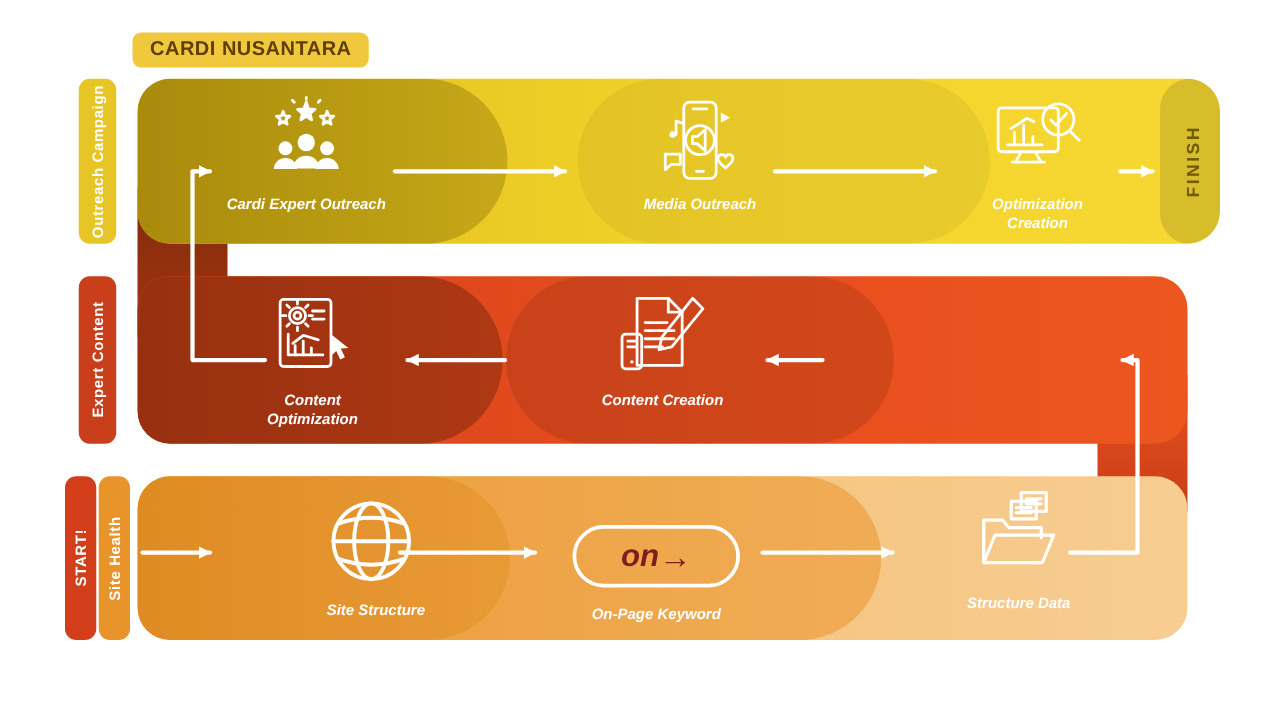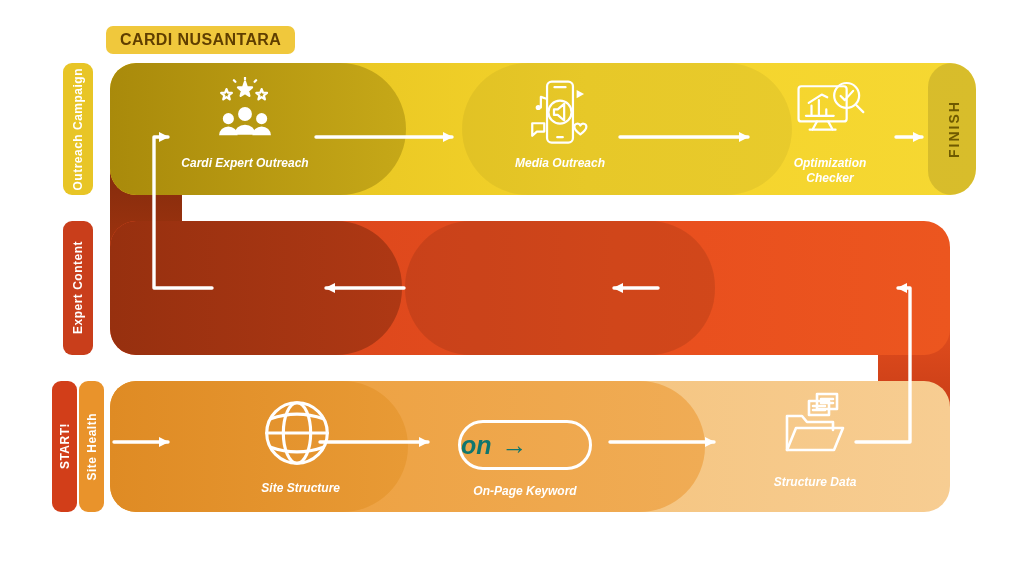--- a/index.html
+++ b/index.html
@@ -19,21 +19,21 @@
 
   .step{position:absolute;z-index:3;width:180px;display:flex;flex-direction:column;align-items:center;font-style:italic;}
   .step-label{color:#ffffff;font-weight:bold;font-size:12px;line-height:1.25;text-align:center;margin-top:5px;}
   .w110{max-width:112px;}
 
   .ic{width:74px;height:74px;display:block;}
   .ic-lg{width:86px;height:86px;display:block;}
   .ic-md{width:80px;height:80px;display:block;}
 
   .onpill{width:128px;height:44px;border:3.5px solid #ffffff;border-radius:26px;margin-top:30px;
-          display:flex;align-items:center;gap:10px;color:#0f766e;
+          display:flex;align-items:center;justify-content:center;color:#7f1d1d;
           font-weight:bold;font-size:25px;line-height:1;}
   .onpill .arrow-glyph{font-weight:bold;font-size:26px;}
 
   .finish-label{position:absolute;z-index:3;left:932px;top:63px;width:44px;height:132px;
                 display:flex;align-items:center;justify-content:center;
                 writing-mode:vertical-rl;transform:rotate(180deg);
                 color:#6F5A00;font-weight:800;font-size:14px;letter-spacing:2px;}
 
   .connectors{position:absolute;left:0;top:0;z-index:4;pointer-events:none;}
 </style>
@@ -136,24 +136,50 @@
     <svg class="ic" viewBox="0 0 80 80" fill="none" stroke="#fff" stroke-width="2.4" stroke-linecap="round" stroke-linejoin="round">
       <rect x="6" y="10" width="52" height="38" rx="3"></rect>
       <path d="M14,42 h30"></path>
       <path d="M20,42 V31 M28,42 V25 M36,42 V35"></path>
       <path d="M17,28 L31,19 l6,3"></path>
       <path d="M26,48 l-5,9 M38,48 l5,9 M18,57 h28"></path>
       <circle cx="58" cy="20" r="13.5"></circle>
       <path d="M68,30 l8,8"></path>
       <path d="M51.5,20.5 l4.5,4.5 9,-10"></path>
     </svg>
-    <span class="step-label w110">Optimization Checker</span>
-  </div>
-
-
+    <span class="step-label w110">Optimization Creation</span>
+  </div>
+
+  <div class="step" style="left:160px;top:234px;">
+    <svg class="ic" viewBox="0 0 80 80" fill="none" stroke="#fff" stroke-width="2.4" stroke-linecap="round" stroke-linejoin="round">
+      <rect x="12" y="6" width="44" height="58" rx="3"></rect>
+      <circle cx="27" cy="20" r="3"></circle>
+      <circle cx="27" cy="20" r="7"></circle>
+      <path d="M27,10 v-3 M27,30 v3 M17,20 h-3 M37,20 h3 M34,13 l2.2,-2.2 M20,13 l-2.2,-2.2 M34,27 l2.2,2.2 M20,27 l-2.2,2.2"></path>
+      <path d="M40,16 h10 M40,23 h10"></path>
+      <path d="M19,36 V54 H49"></path>
+      <path d="M25,54 v-8 M32,54 v-12 M39,54 v-6"></path>
+      <path d="M23,44 l9,-7 13,4"></path>
+      <path d="M56,36 L56,55 L60.5,50.5 L64,58 L68,56 L64.5,48.5 L71,48 Z" fill="#fff" stroke="none"></path>
+    </svg>
+    <span class="step-label w110">Content Optimization</span>
+  </div>
+
+  <div class="step" style="left:440px;top:234px;">
+    <svg class="ic" viewBox="0 0 80 80" fill="none" stroke="#fff" stroke-width="2.4" stroke-linecap="round" stroke-linejoin="round">
+      <path d="M18,5 H45 L57,17 V63 H18 Z"></path>
+      <path d="M45,5 V17 H57"></path>
+      <path d="M25,26 h19 M25,33 h25 M25,40 h25 M25,47 h15"></path>
+      <rect x="5" y="36" width="17" height="30" rx="3"></rect>
+      <path d="M10,42 h7 M10,47 h7"></path>
+      <circle cx="13.5" cy="60" r="1.5" fill="#fff" stroke="none"></circle>
+      <path d="M66,5 l9,9 -27,33 -11,2.5 2.5,-11 Z"></path>
+    </svg>
+    <span class="step-label">Content Creation</span>
+  </div>
 
 
   <div class="step" style="left:160px;top:390px;align-items:flex-end;">
     <svg class="ic-lg" viewBox="0 0 88 88" fill="none" stroke="#fff" stroke-width="3.2" stroke-linecap="round" stroke-linejoin="round">
       <circle cx="44" cy="44" r="31"></circle>
       <ellipse cx="44" cy="44" rx="14" ry="31"></ellipse>
       <path d="M13,44 H75"></path>
       <path d="M17,29.5 Q44,20 71,29.5"></path>
       <path d="M17,58.5 Q44,68 71,58.5"></path>
     </svg>

